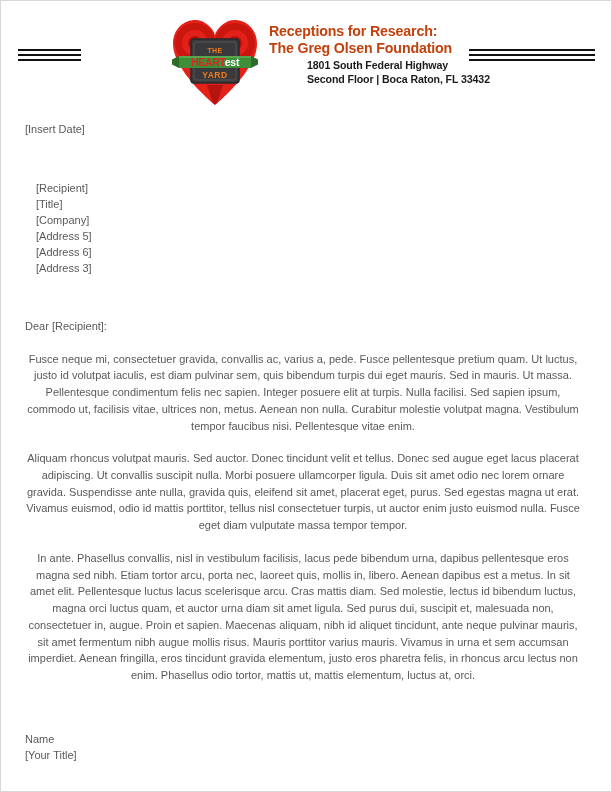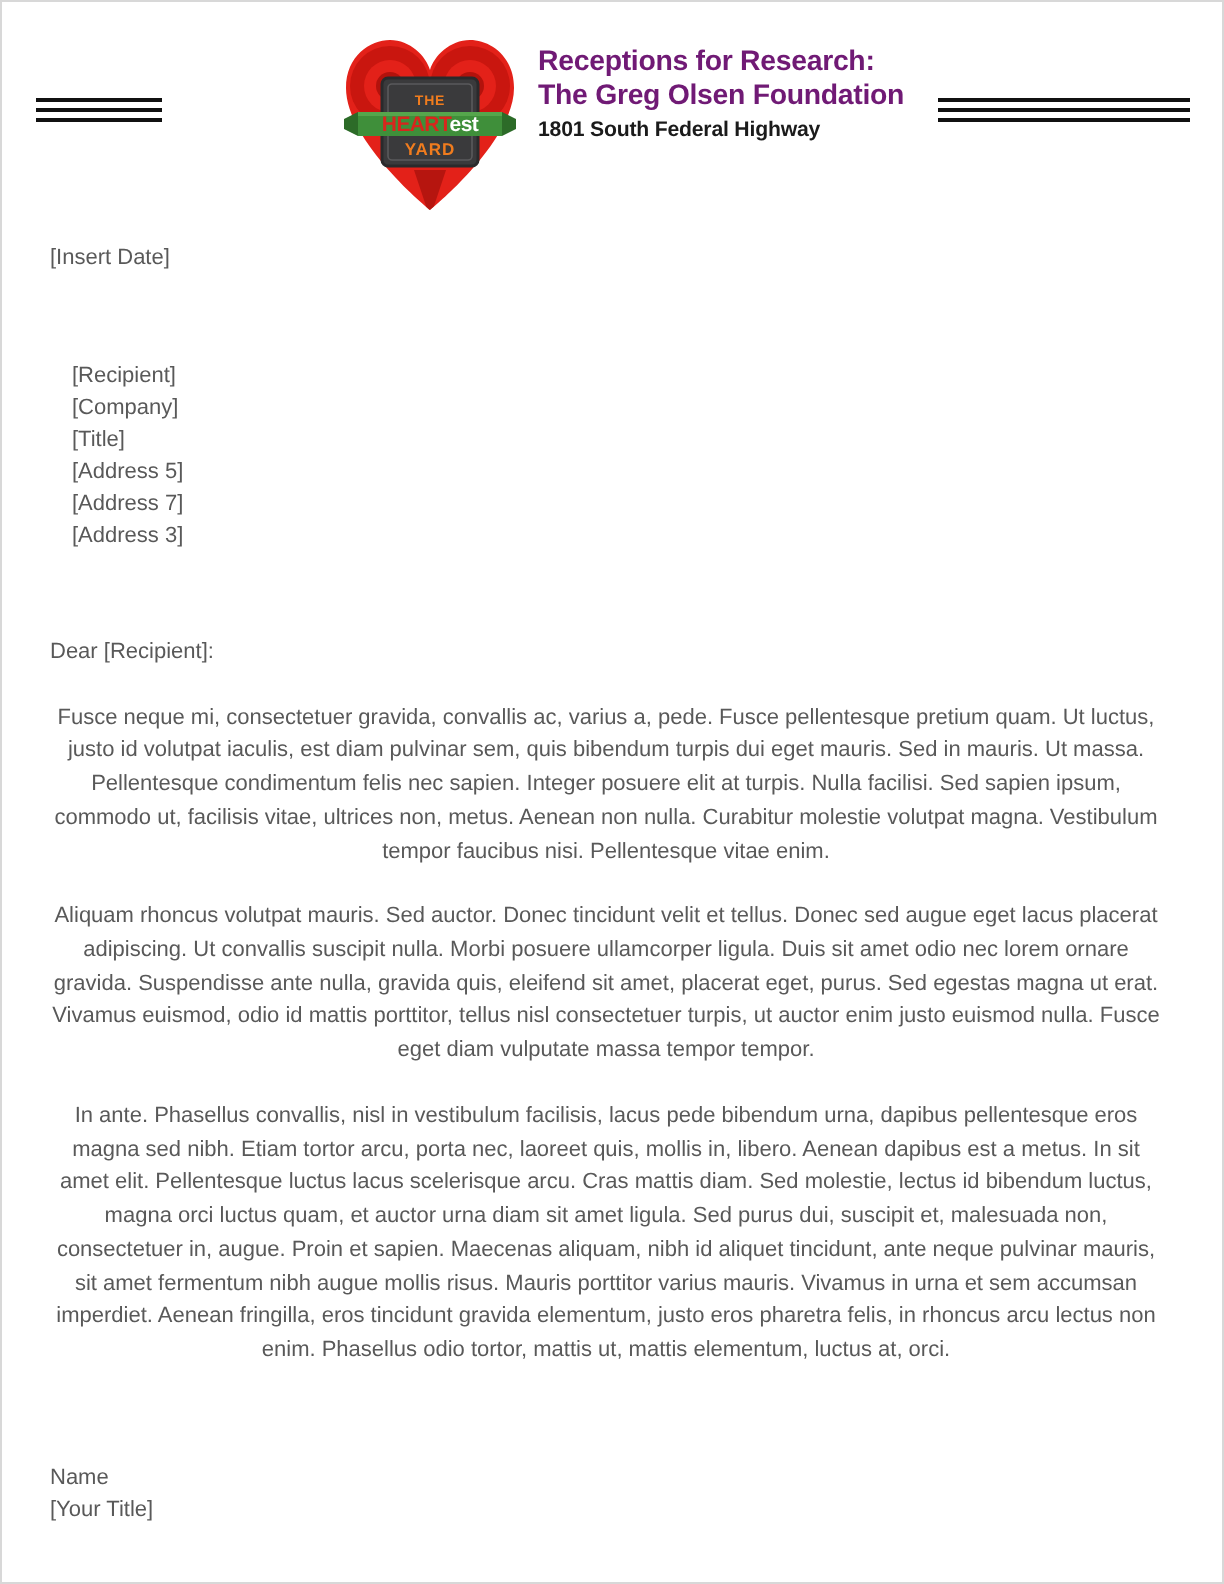--- a/index.html
+++ b/index.html
@@ -63,29 +63,30 @@
   .org-text {
     position: absolute;
     left: 268px;
     top: 22px;
     width: 240px;
     line-height: 1.22;
   }
   .org-name {
     font-size: 14.2px;
     font-weight: bold;
-    color: #701a75;
+    color: #c2410c;
     letter-spacing: -0.15px;
   }
   .org-addr {
     font-size: 10.6px;
     font-weight: bold;
     color: #1b1b1b;
     letter-spacing: -0.1px;
     margin-top: 1px;
+    margin-left: 38px;
   }
 
   
   .body-area {
     position: absolute;
     left: 24px;
     top: 120px;
     width: 556px;
     font-size: 11px;
     line-height: 1.52;
@@ -170,33 +171,34 @@
         </text>
 
         <text x="48" y="62.5" text-anchor="middle" font-family="Liberation Sans, sans-serif" font-size="8.5" font-weight="bold" fill="#f07c1e" letter-spacing="0.5">YARD</text>
       </svg>
     </div>
 
     <div class="org-text">
       <div class="org-name">Receptions for Research:</div>
       <div class="org-name">The Greg Olsen Foundation</div>
       <div class="org-addr">1801 South Federal Highway</div>
+      <div class="org-addr">Second Floor | Boca Raton, FL 33432</div>
     </div>
   </div>
 
   <div class="body-area">
 
     <div class="date-line">[Insert Date]</div>
 
     <div class="recipient-block">
       <div>[Recipient]</div>
+      <div>[Title]</div>
       <div>[Company]</div>
-      <div>[Title]</div>
       <div>[Address 5]</div>
-      <div>[Address 7]</div>
+      <div>[Address 6]</div>
       <div>[Address 3]</div>
     </div>
 
     <div class="salutation">Dear [Recipient]:</div>
 
     <div class="para">Fusce neque mi, consectetuer gravida, convallis ac, varius a, pede. Fusce pellentesque pretium quam. Ut luctus, justo id volutpat iaculis, est diam pulvinar sem, quis bibendum turpis dui eget mauris. Sed in mauris. Ut massa. Pellentesque condimentum felis nec sapien. Integer posuere elit at turpis. Nulla facilisi. Sed sapien ipsum, commodo ut, facilisis vitae, ultrices non, metus. Aenean non nulla. Curabitur molestie volutpat magna. Vestibulum tempor faucibus nisi. Pellentesque vitae enim.</div>
     <div class="para">Aliquam rhoncus volutpat mauris. Sed auctor. Donec tincidunt velit et tellus. Donec sed augue eget lacus placerat adipiscing. Ut convallis suscipit nulla. Morbi posuere ullamcorper ligula. Duis sit amet odio nec lorem ornare gravida. Suspendisse ante nulla, gravida quis, eleifend sit amet, placerat eget, purus. Sed egestas magna ut erat. Vivamus euismod, odio id mattis porttitor, tellus nisl consectetuer turpis, ut auctor enim justo euismod nulla. Fusce eget diam vulputate massa tempor tempor.</div>
     <div class="para">In ante. Phasellus convallis, nisl in vestibulum facilisis, lacus pede bibendum urna, dapibus pellentesque eros magna sed nibh. Etiam tortor arcu, porta nec, laoreet quis, mollis in, libero. Aenean dapibus est a metus. In sit amet elit. Pellentesque luctus lacus scelerisque arcu. Cras mattis diam. Sed molestie, lectus id bibendum luctus, magna orci luctus quam, et auctor urna diam sit amet ligula. Sed purus dui, suscipit et, malesuada non, consectetuer in, augue. Proin et sapien. Maecenas aliquam, nibh id aliquet tincidunt, ante neque pulvinar mauris, sit amet fermentum nibh augue mollis risus. Mauris porttitor varius mauris. Vivamus in urna et sem accumsan imperdiet. Aenean fringilla, eros tincidunt gravida elementum, justo eros pharetra felis, in rhoncus arcu lectus non enim. Phasellus odio tortor, mattis ut, mattis elementum, luctus at, orci.</div>
 
 

